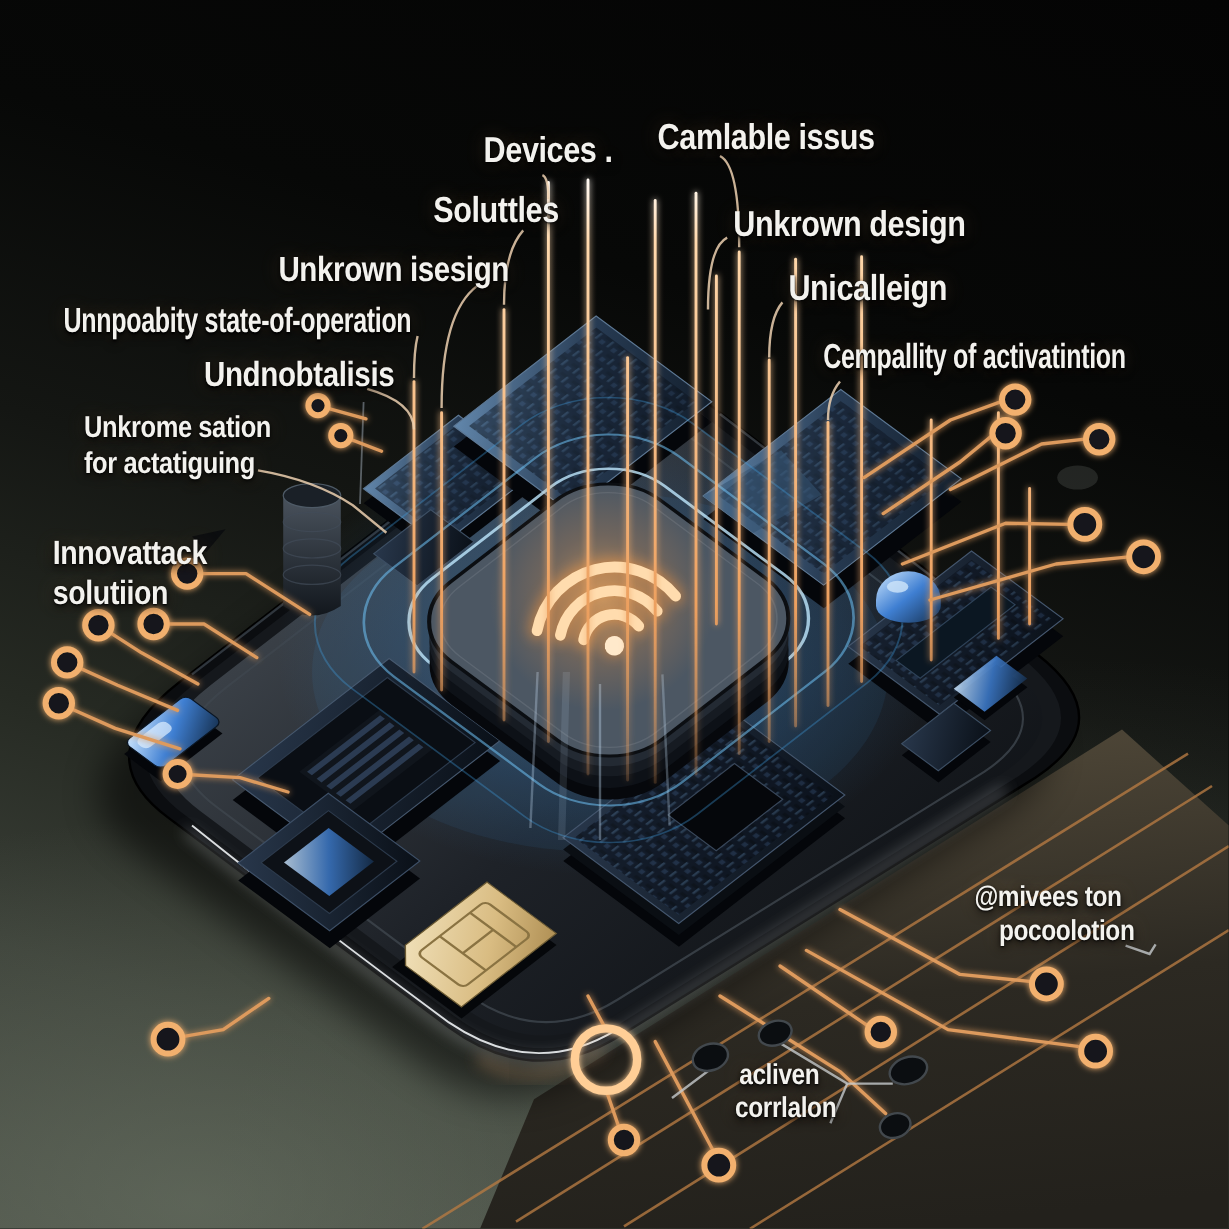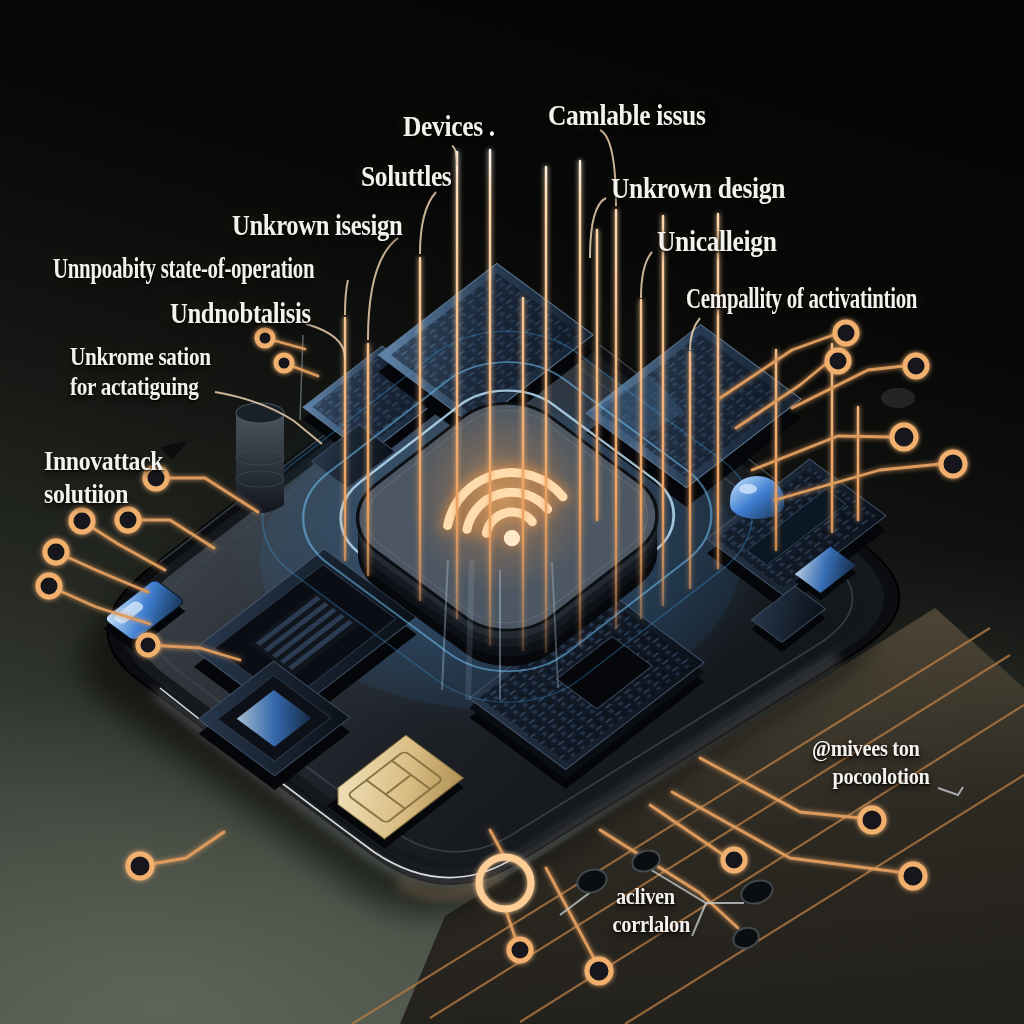--- a/index.html
+++ b/index.html
@@ -1,18 +1,18 @@
 <!DOCTYPE html>
 <html><head>
 <meta charset="utf-8">
 <style>
   html,body{margin:0;padding:0;background:#000;}
   .scene{
     position:relative;width:1024px;height:1024px;overflow:hidden;
-    font-family:Liberation Serif, serif;
+    font-family:Liberation Sans, sans-serif;
     background:
       radial-gradient(900px 520px at 16% 98%, rgba(118,128,112,0.50), rgba(0,0,0,0) 62%),
       radial-gradient(1100px 720px at 88% 100%, rgba(96,106,94,0.42), rgba(0,0,0,0) 66%),
       linear-gradient(196deg,#040404 0%,#070807 28%,#141613 48%,#262a23 66%,#3a3f37 82%,#474c43 100%);
   }
   .scene svg{position:absolute;left:0;top:0;}
   .lbl{
     position:absolute;white-space:nowrap;color:#f3f2ee;
     font-weight:700;font-size:28px;line-height:1.18;letter-spacing:-0.4px;
     transform:scaleX(.85);transform-origin:left top;

